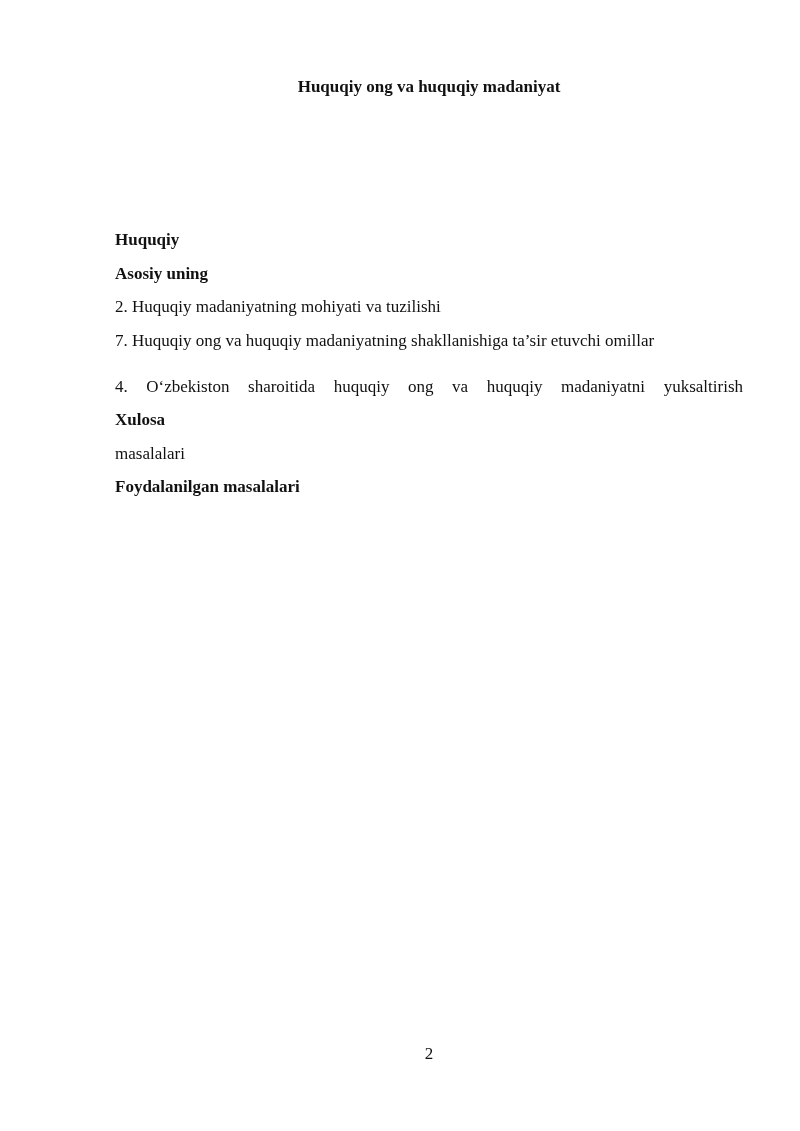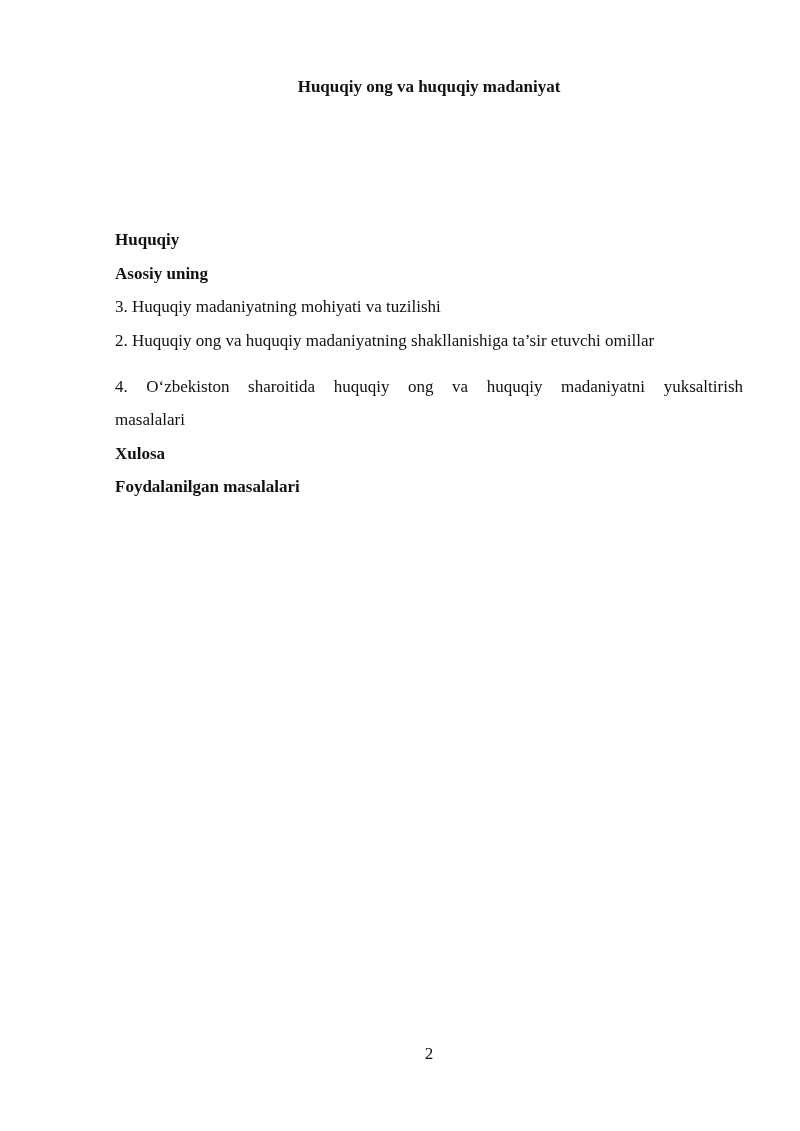--- a/index.html
+++ b/index.html
@@ -65,24 +65,24 @@
   </style>
 </head>
 <body>
 
 <div>
   <div class="page-title">Huquqiy ong va huquqiy madaniyat</div>
 
   <div class="toc">
     <div class="toc-line bold">Huquqiy</div>
     <div class="toc-line bold">Asosiy uning</div>
-    <div class="toc-line">3. Huquqiy madaniyatning mohiyati va tuzilishi</div>
-    <div class="toc-line">2. Huquqiy ong va huquqiy madaniyatning shakllanishiga ta’sir etuvchi omillar</div>
+    <div class="toc-line">2. Huquqiy madaniyatning mohiyati va tuzilishi</div>
+    <div class="toc-line">7. Huquqiy ong va huquqiy madaniyatning shakllanishiga ta’sir etuvchi omillar</div>
     <div class="toc-line justify">
         <span>4. O‘zbekiston sharoitida huquqiy ong va huquqiy madaniyatni yuksaltirish</span>
       </div>
+    <div class="toc-line bold">Xulosa</div>
     <div class="toc-line">masalalari</div>
-    <div class="toc-line bold">Xulosa</div>
     <div class="toc-line bold">Foydalanilgan masalalari</div>
   </div>
 
   <div class="page-number">2</div>
 </div>
 
 </body></html>

